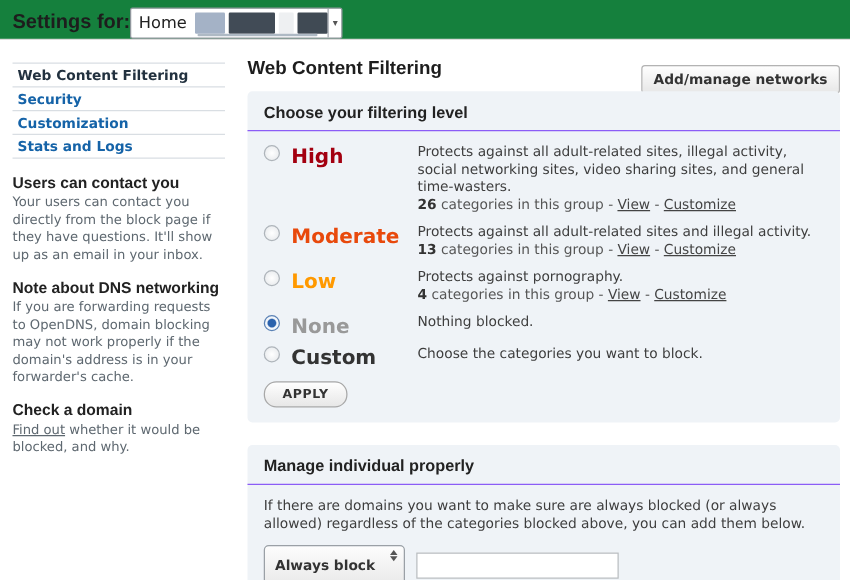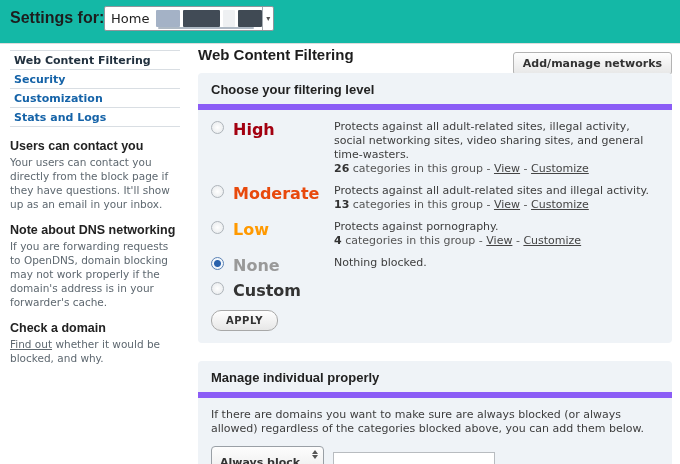--- a/index.html
+++ b/index.html
@@ -1,20 +1,20 @@
 <!DOCTYPE html>
 <html><head>
 <meta charset="utf-8">
 <style>
   * { margin:0; padding:0; box-sizing:border-box; }
   html,body { width:680px; height:464px; background:#fff; font-family:"DejaVu Sans",sans-serif; color:#333; overflow:hidden; }
   body { position:relative; }
 
   
-  .topbar { position:absolute; left:0; top:0; width:680px; height:44px; background:#14b8a6; border-bottom:1px solid #dcdcdc; }
+  .topbar { position:absolute; left:0; top:0; width:680px; height:32px; background:#15803d; border-bottom:1px solid #dcdcdc; }
   .settings-for { position:absolute; left:10px; top:9px; font-family:"Liberation Sans",sans-serif; font-size:16px; font-weight:bold; color:#1d1d1d; }
   .net-dropdown { position:absolute; left:104px; top:6px; width:170px; height:25px; background:#fff; border:1px solid #8f969c; border-radius:2px; display:flex; align-items:center; cursor:pointer; }
   .net-dropdown .net-name { font-size:13px; color:#222; padding-left:6px; }
   .redacted { display:flex; align-items:center; gap:3px; margin-left:7px; position:relative; }
   .redacted i { display:block; height:17px; border-radius:1px; }
   .redacted .r1 { width:24px; background:#a4b2c6; }
   .redacted .r2 { width:37px; background:#414b56; }
   .redacted .r3 { width:12px; background:#eef0f2; }
   .redacted .r4 { width:24px; background:#404a54; }
   .redacted .rbar { position:absolute; left:2px; bottom:-2px; width:96px; height:2px; background:#aeb9c4; }
@@ -29,21 +29,21 @@
   .nav li { border-top:1px solid #d9dee3; padding:3px 2px 2px 4px; font-size:11px; font-weight:bold; cursor:pointer; }
   .nav li:last-child { border-bottom:1px solid #d9dee3; }
   .note-h { font-family:"Liberation Sans",sans-serif; font-size:12.5px; font-weight:bold; color:#222; margin:12px 0 2px 0; }
   .note-p { font-size:10.5px; line-height:14px; color:#5e6870; }
   .note-link { text-decoration:underline; cursor:pointer; }
 
   
   .main { position:absolute; left:198px; top:44px; width:474px; }
   .page-title { font-family:"Liberation Sans",sans-serif; font-size:15px; font-weight:bold; color:#1d1d1d; margin:2px 0 10px 0; }
   .panel { background:#eff3f7; border-radius:4px; }
-  .panel-h { font-family:"Liberation Sans",sans-serif; font-size:13px; font-weight:bold; color:#222; padding:9px 13px 7px 13px; border-bottom:6px solid #8b5cf6; }
+  .panel-h { font-family:"Liberation Sans",sans-serif; font-size:13px; font-weight:bold; color:#222; padding:9px 13px 7px 13px; border-bottom:1px solid #8b5cf6; }
   .levels { padding:10px 13px 0 13px; }
   .level-row { display:flex; margin-bottom:8px; }
   .radio { appearance:none; -webkit-appearance:none; width:13px; height:13px; margin:1px 0 0 0; border:1px solid #aeb4ba; border-radius:50%; background:radial-gradient(#ffffff,#e4e7ea); cursor:pointer; flex:none; }
   .radio:checked { border-color:#5b82b5; background:radial-gradient(circle,#2a62ad 0 3px,#f2f6fb 4px); }
   .level-label { width:110px; padding-left:9px; font-size:16px; font-weight:bold; flex:none; cursor:pointer; }
   .level-body { flex:1; }
   .level-desc { font-size:11px; line-height:14px; color:#3d3d3d; }
   .level-meta { font-size:11px; line-height:14px; color:#555; }
   .level-meta b { color:#333; }
   .meta-link { color:#444; text-decoration:underline; cursor:pointer; }
@@ -138,20 +138,23 @@
         <input type="radio" name="level" id="level-radio-3" class="radio" checked="" style="">
         <label for="level-radio-3" class="level-label" style="color: rgb(153, 153, 153);">None</label>
         <div class="level-body">
           <div class="level-desc">Nothing blocked.</div>
         </div>
       </div>
 
       <div class="level-row" style="margin-bottom:0;">
         <input type="radio" name="level" id="level-radio-4" class="radio" style="">
         <label for="level-radio-4" class="level-label" style="color: rgb(51, 51, 51);">Custom</label>
+        <div class="level-body">
+          <div class="level-desc">Choose the categories you want to block.</div>
+        </div>
       </div>
 
     </div>
     <button class="pill-btn apply-btn">APPLY</button>
   </div>
 
   <div class="panel panel2">
     <div class="panel-h">Manage individual properly</div>
     <p class="panel-p">If there are domains you want to make sure are always blocked (or always allowed) regardless of the categories blocked above, you can add them below.</p>
     <div class="dom-controls">

